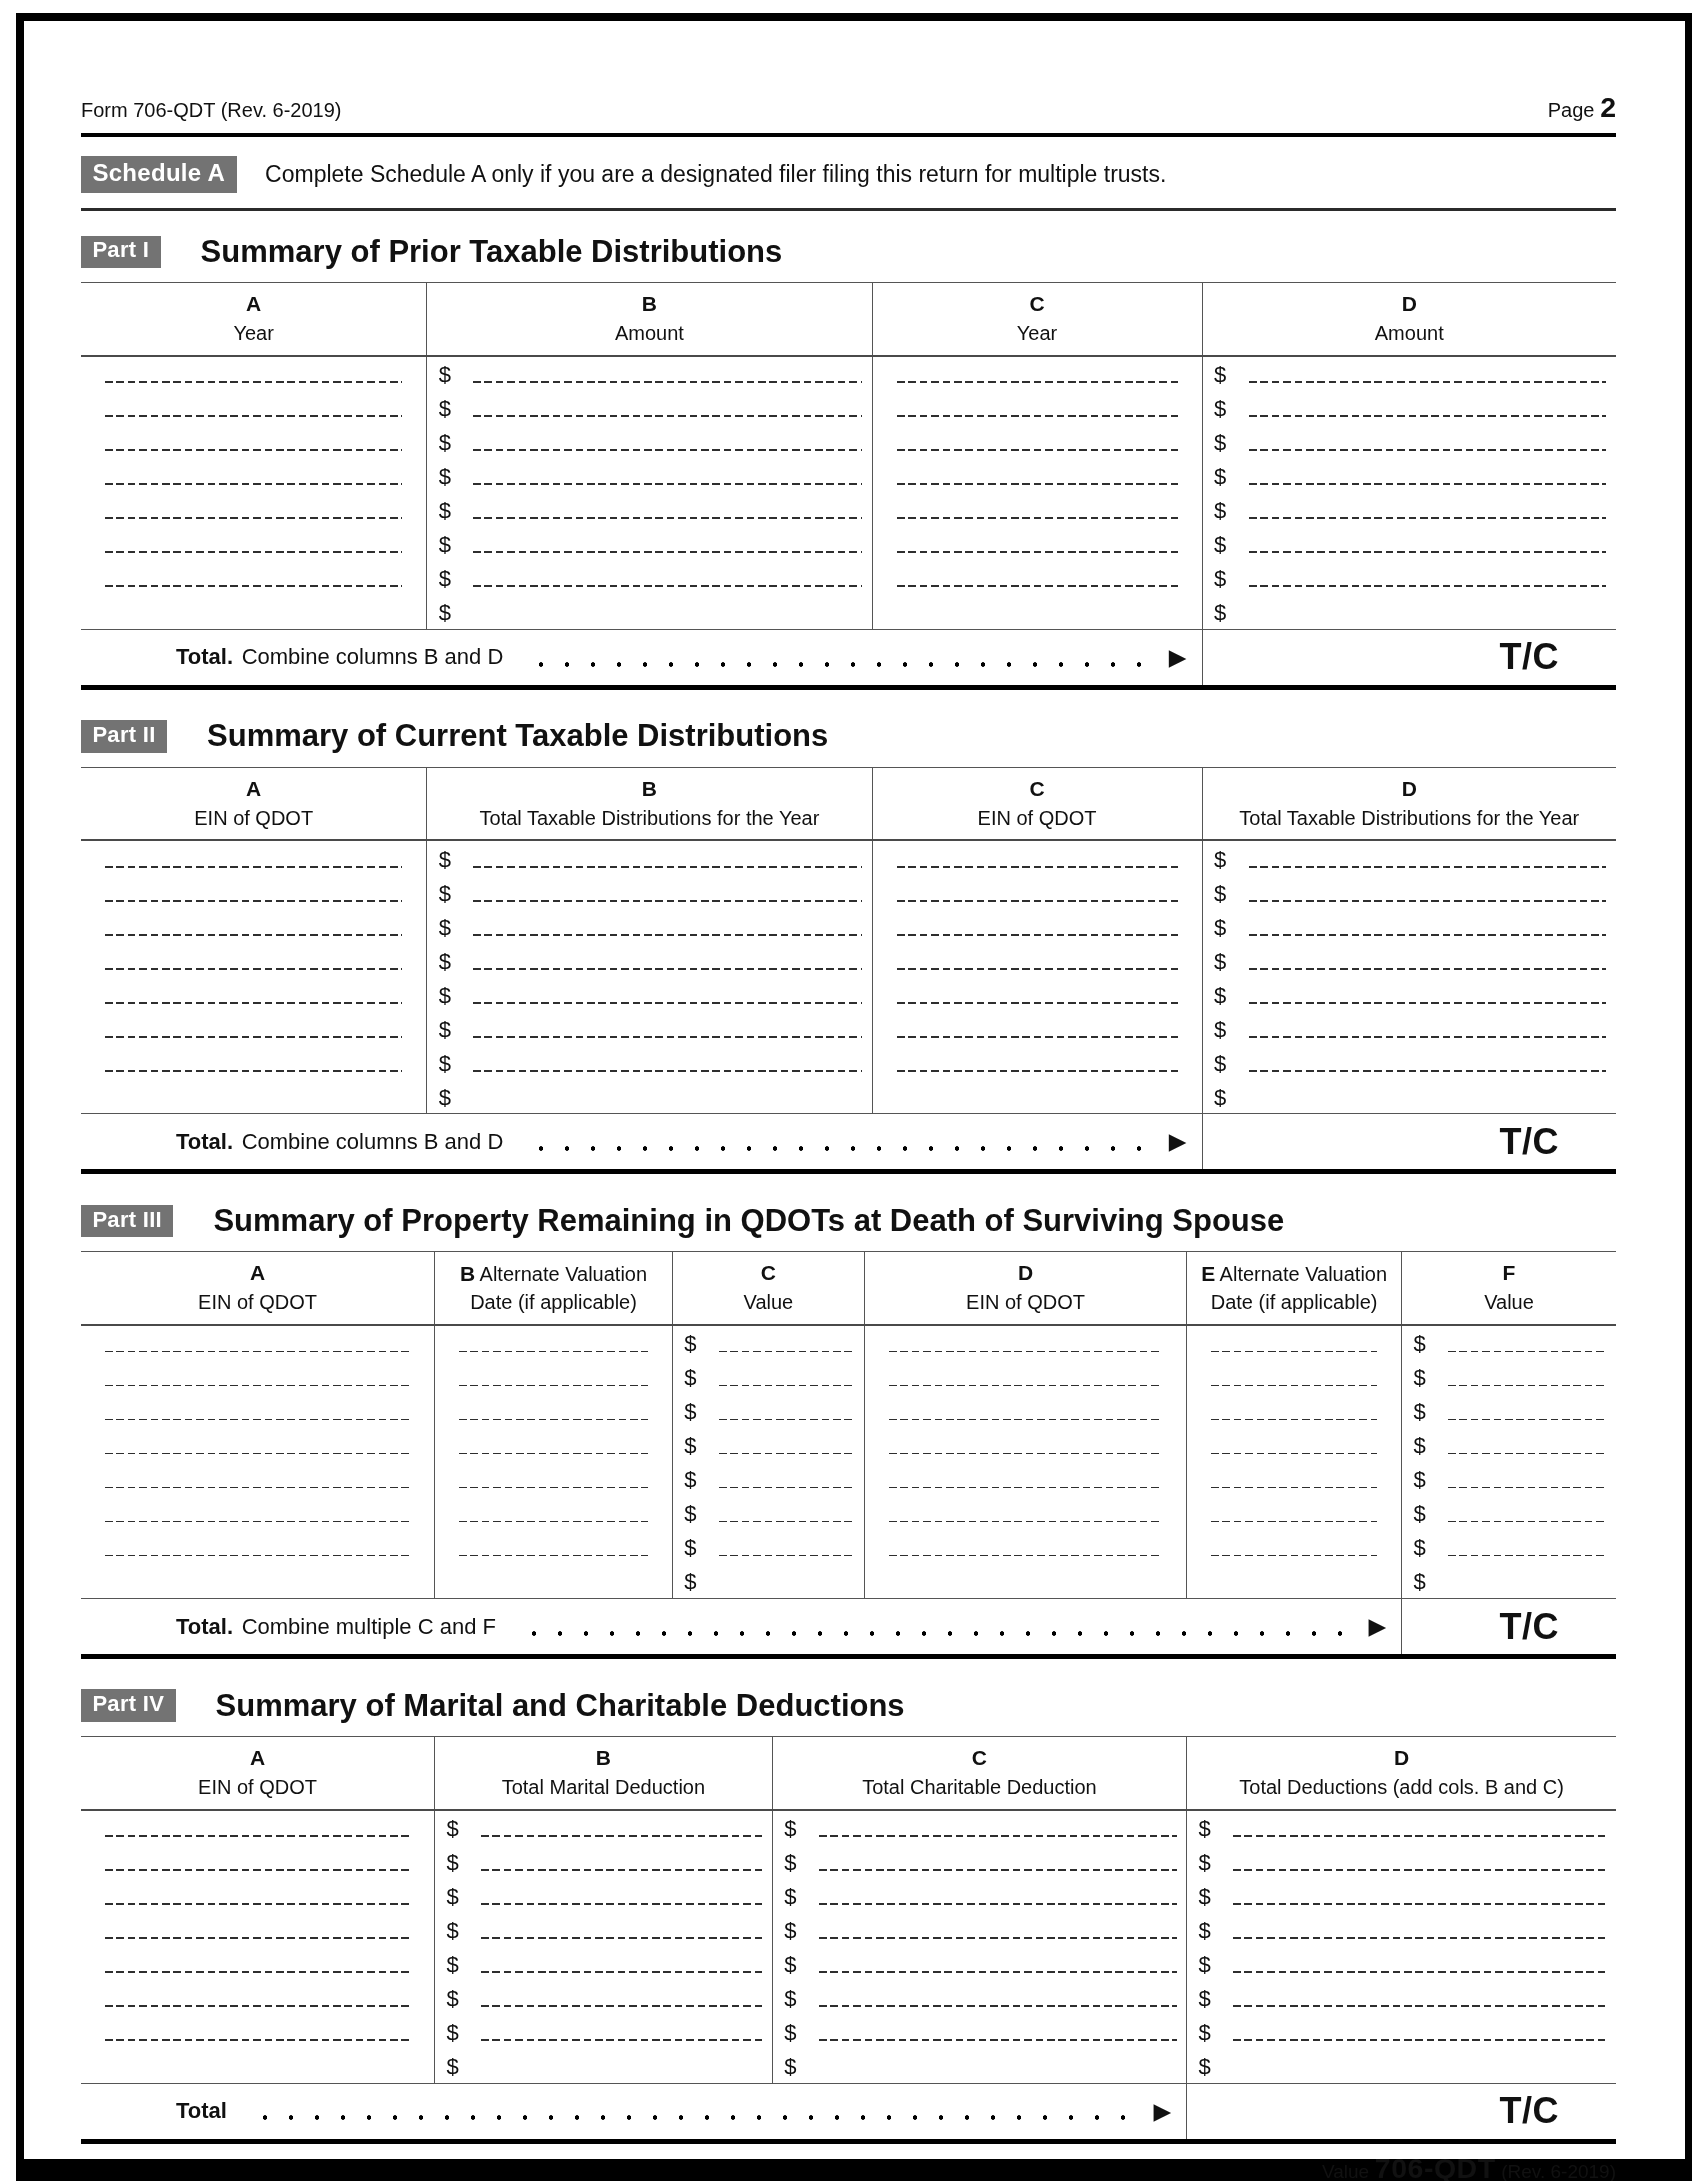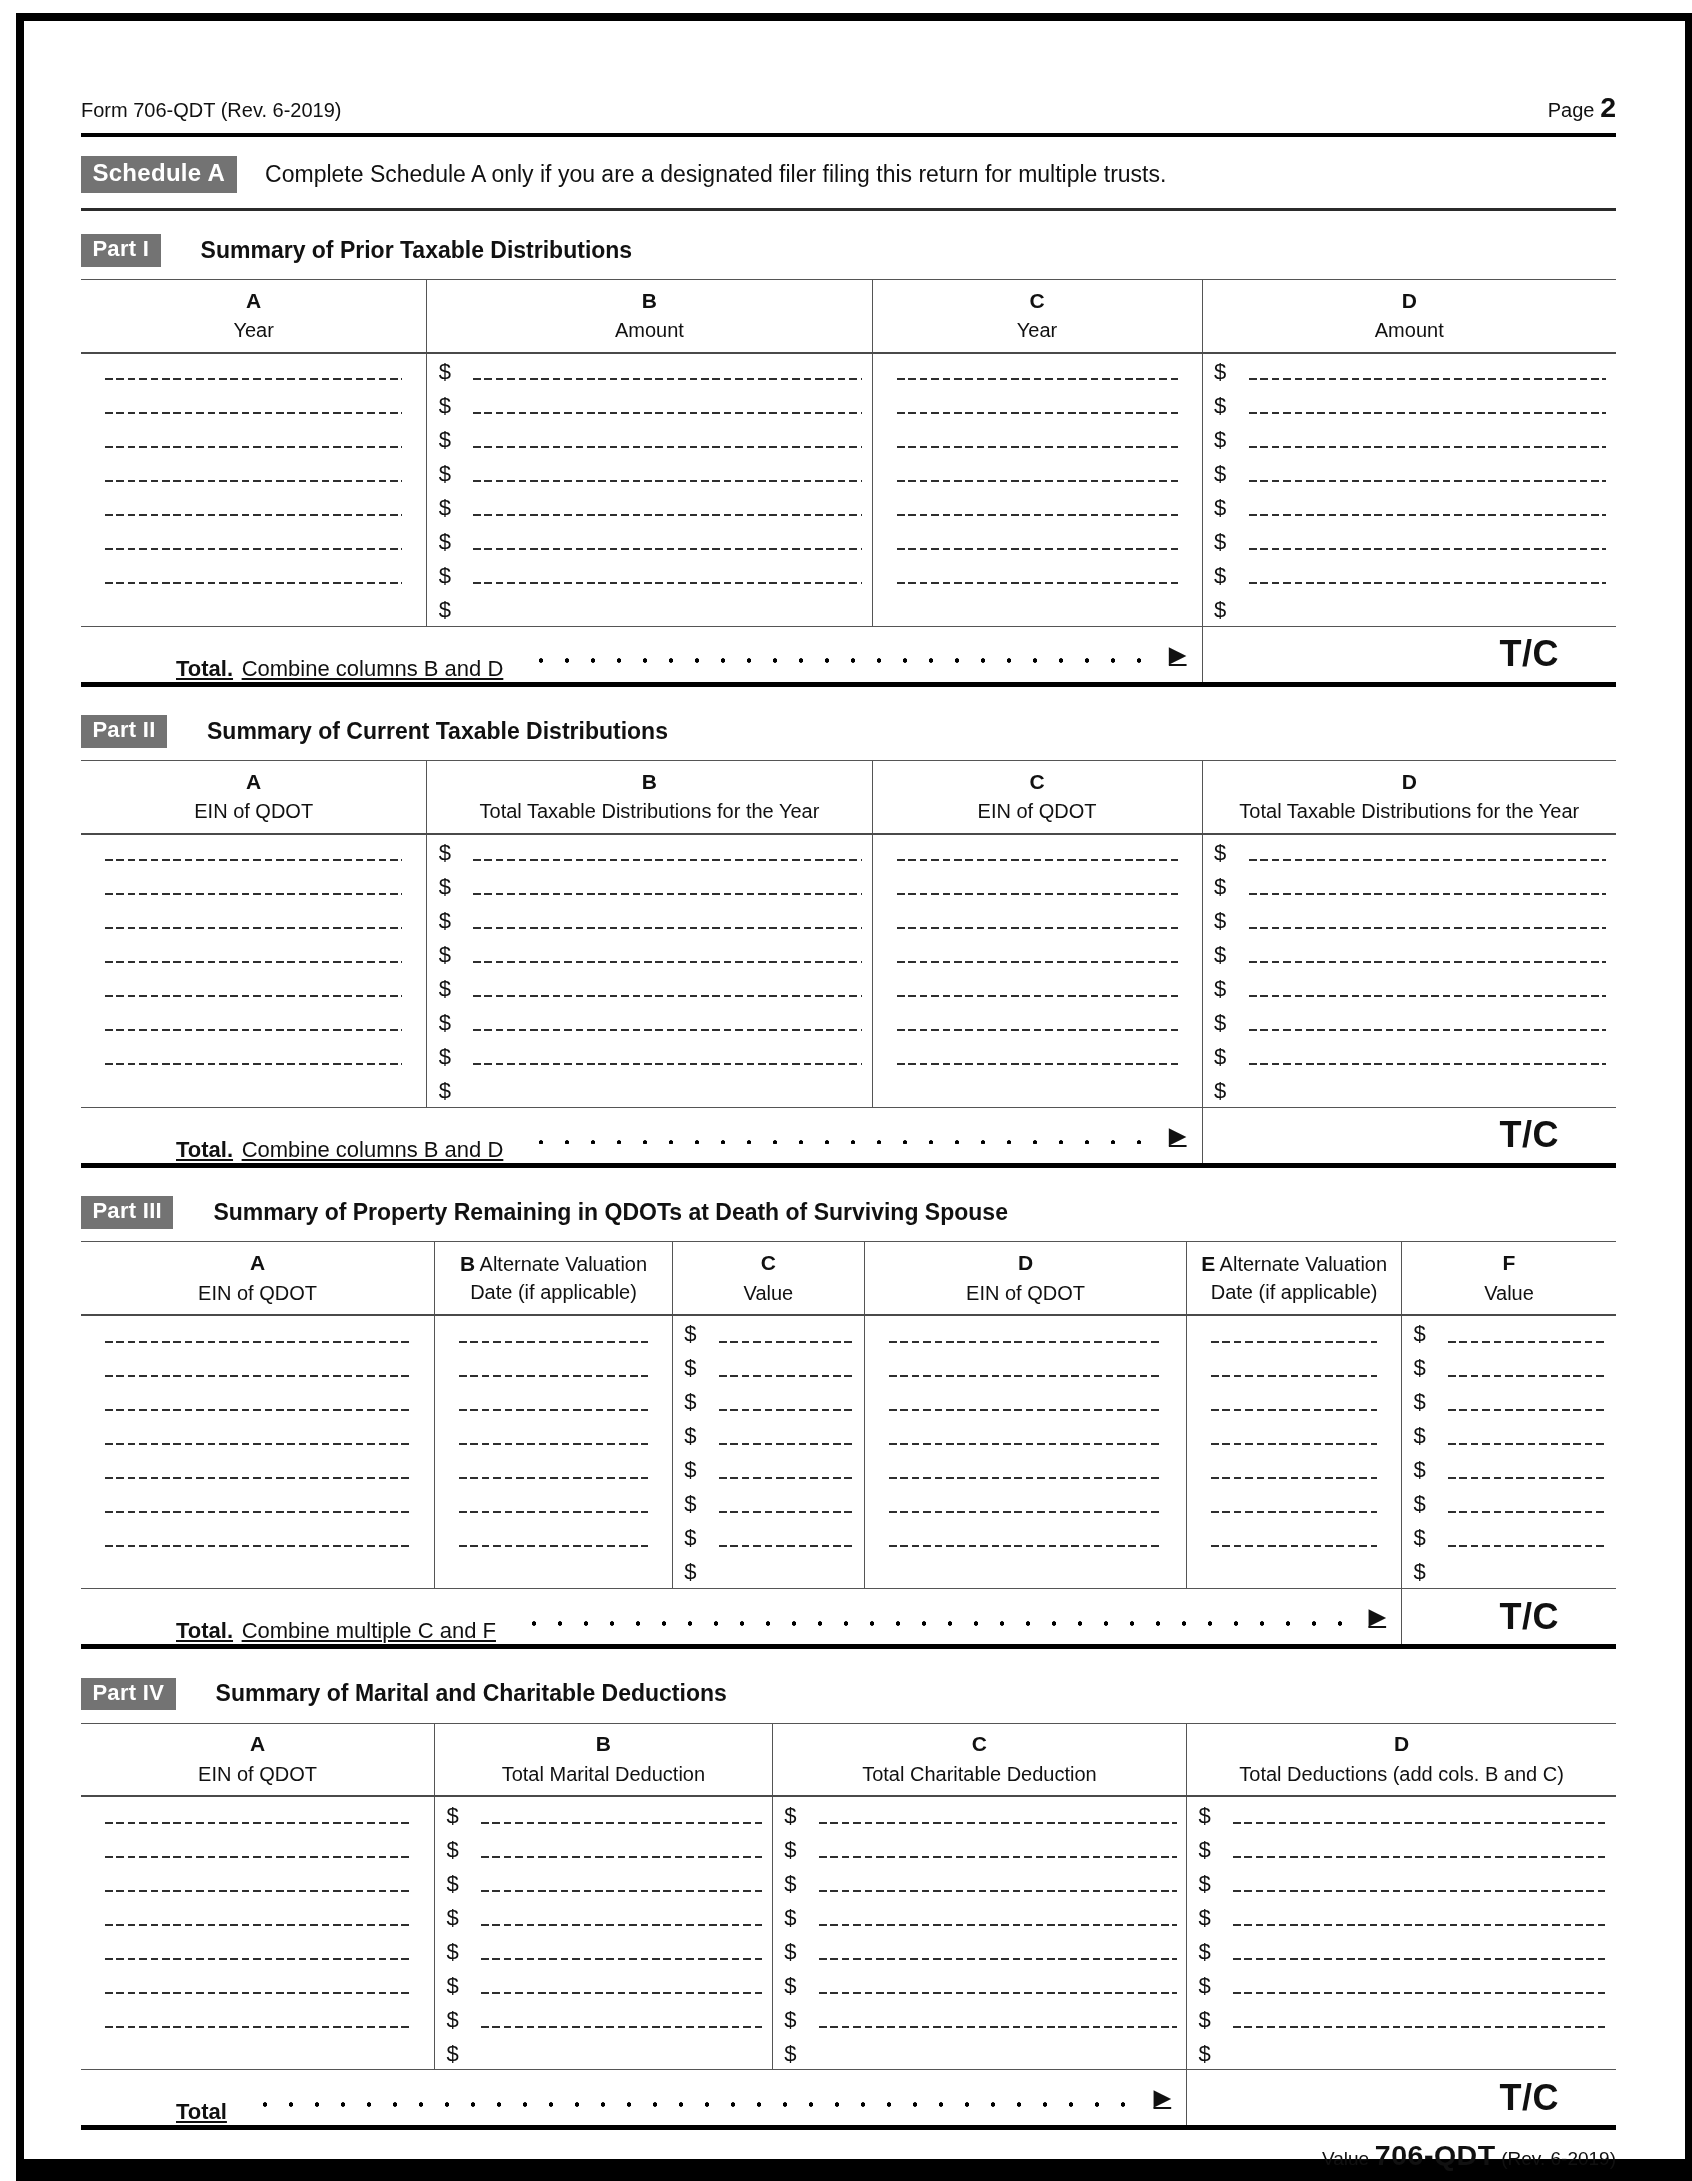--- a/index.html
+++ b/index.html
@@ -34,21 +34,21 @@
     display:inline-block; background:#737373; color:#fff; font-weight:bold;
     padding:2.9px 11.4px 5.7px; font-size:24px; letter-spacing:0.3px;
   }
   .sched .instr { font-size:23px; margin-left:28.5px; }
 
   
   .part { margin-top:28.5px; }
   .part:first-of-type { margin-top:23px; }
   .part-head { display:flex; align-items:center; }
   .part-head .black-box { font-size:22px; padding:1.9px 11.4px 4.8px; }
-  .part-title { font-weight:bold; font-size:23px; margin-left:40px; }
+  .part-title { font-weight:bold; font-size:31px; margin-left:40px; }
 
   .tbl { margin-top:12.4px; }
   .thead { display:flex; border-top:1.9px solid #555; border-bottom:2.9px solid #4a4a4a; }
   .th { box-sizing:border-box; text-align:center; padding:6.7px 5.7px 8.6px; }
   .th + .th { border-left:1px solid #555; }
   .th .letter { display:block; font-weight:bold; font-size:21px; line-height:28.5px; }
   .th .lbl    { display:block; font-size:20px; line-height:26px; margin-top:1.9px; }
   .th .lbl b  { font-size:21px; }
 
   .tbody { display:flex; border-bottom:1px solid #555; }
@@ -57,21 +57,21 @@
   .row { position:relative; height:34px; }
   .dash {
     position:absolute; bottom:7.6px; height:1.9px;
     background:repeating-linear-gradient(to right,#2e2e2e 0 7.6px, transparent 7.6px 11.4px);
   }
   .row.text  .dash { left:24px; right:24px; }
   .row.money .dash { left:46px; right:9.5px; }
   .dollar { position:absolute; left:11.4px; bottom:4.8px; font-size:22px; line-height:1; }
 
   .total-row { display:flex; align-items:stretch; height:55px; border-bottom:5.7px solid #000; }
-  .total-left { flex:1; display:flex; align-items:flex-end; padding-left:95px; font-size:22px; min-width:0;text-decoration:underline; }
+  .total-left { flex:1; display:flex; align-items:center; padding-left:95px; font-size:22px; min-width:0; }
   .t-bold { font-weight:bold; }
   .t-normal { margin-left:8.6px; }
   .dots {
     flex:1; height:4.8px; align-self:center; position:relative; top:6.7px; margin:0 9.5px 0 25px;
     background-image:radial-gradient(circle, #000 1.9px, transparent 2.5px);
     background-size:26px 4.8px; background-repeat:repeat-x; background-position:0 0;
   }
   .arrow { font-size:23px; line-height:1; align-self:center; margin-right:15px; }
   .total-cell {
     box-sizing:border-box; border-left:1px solid #555;

